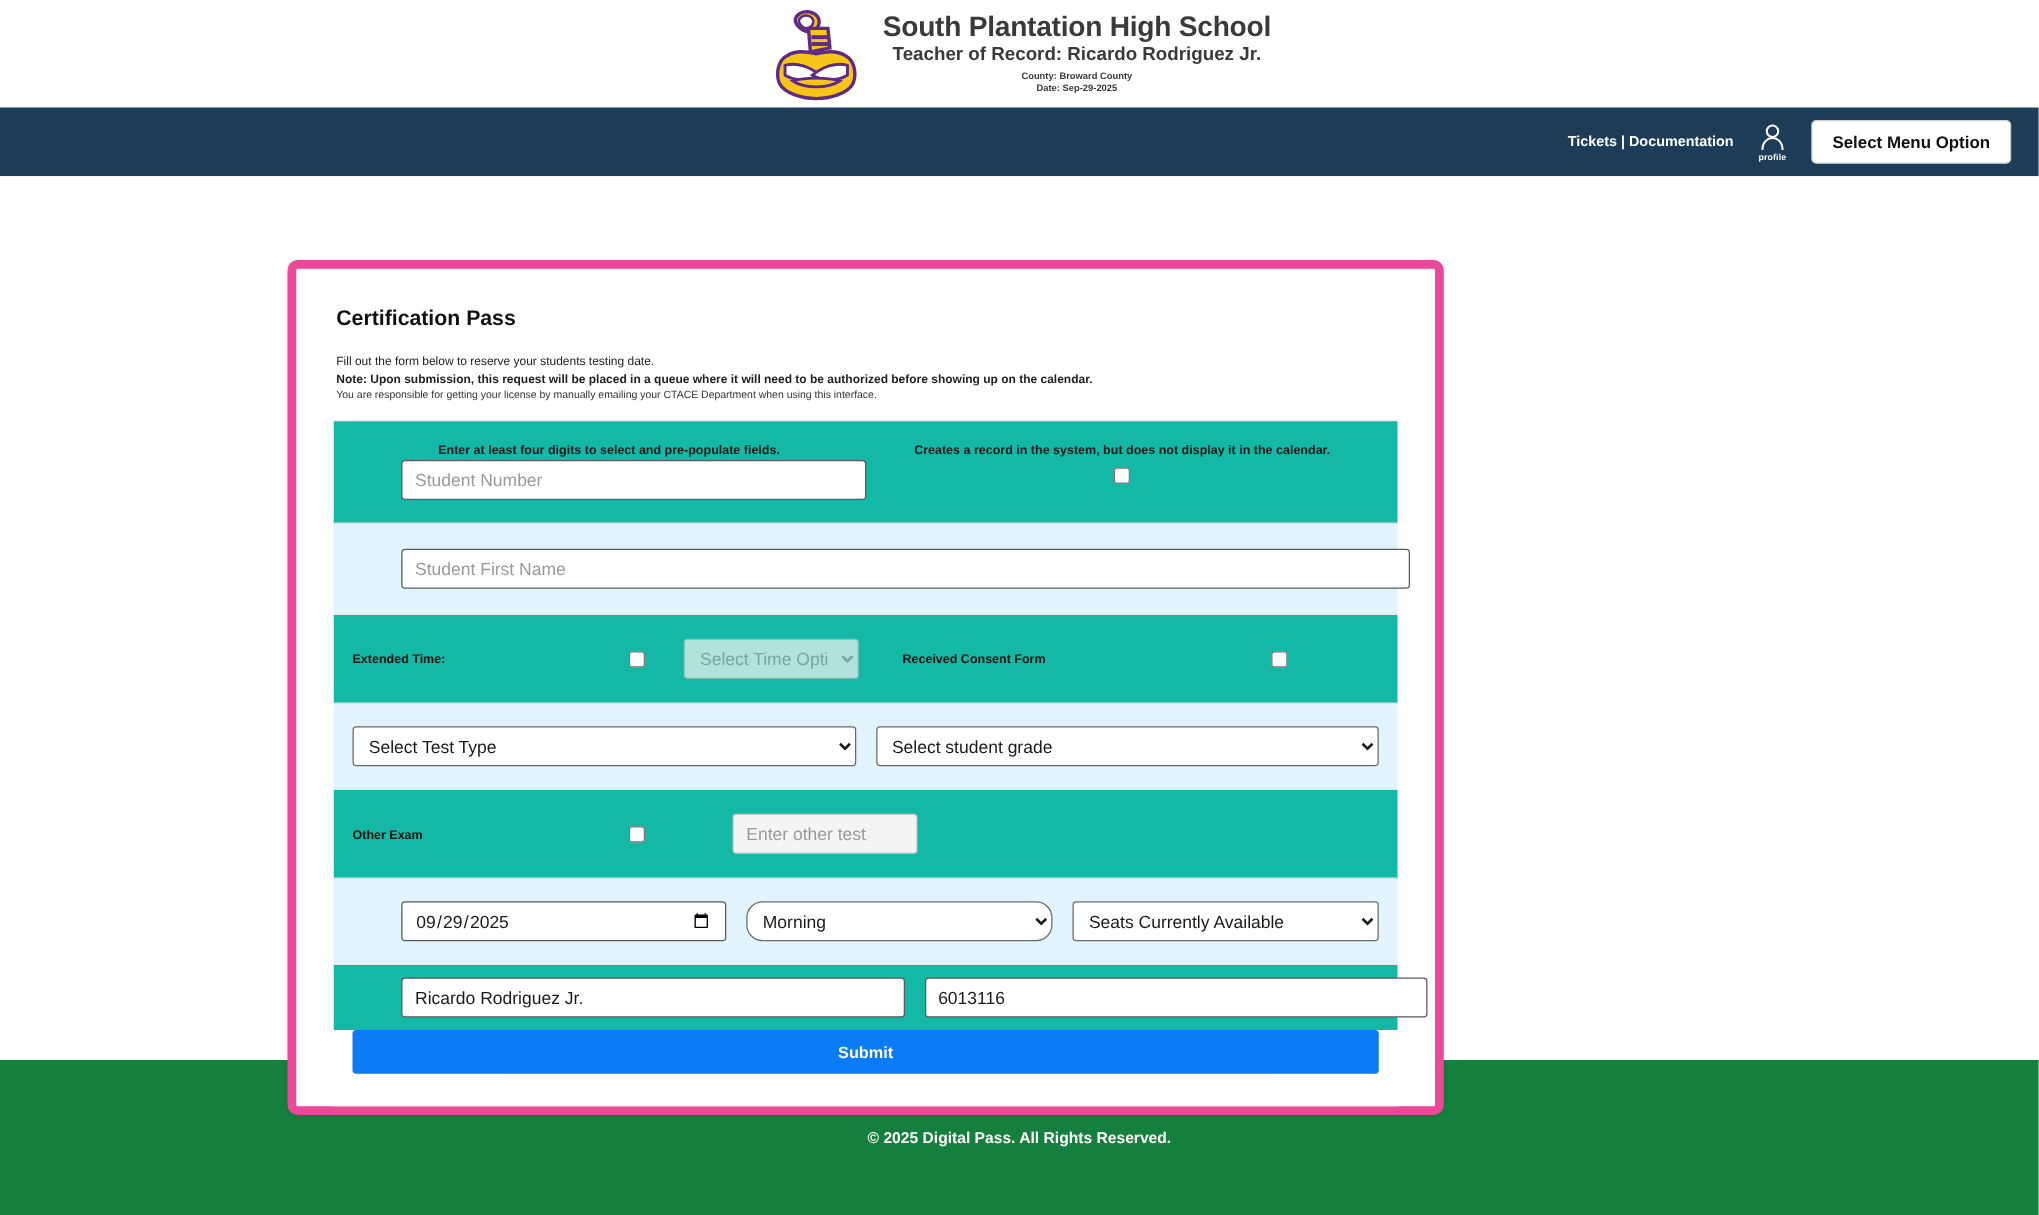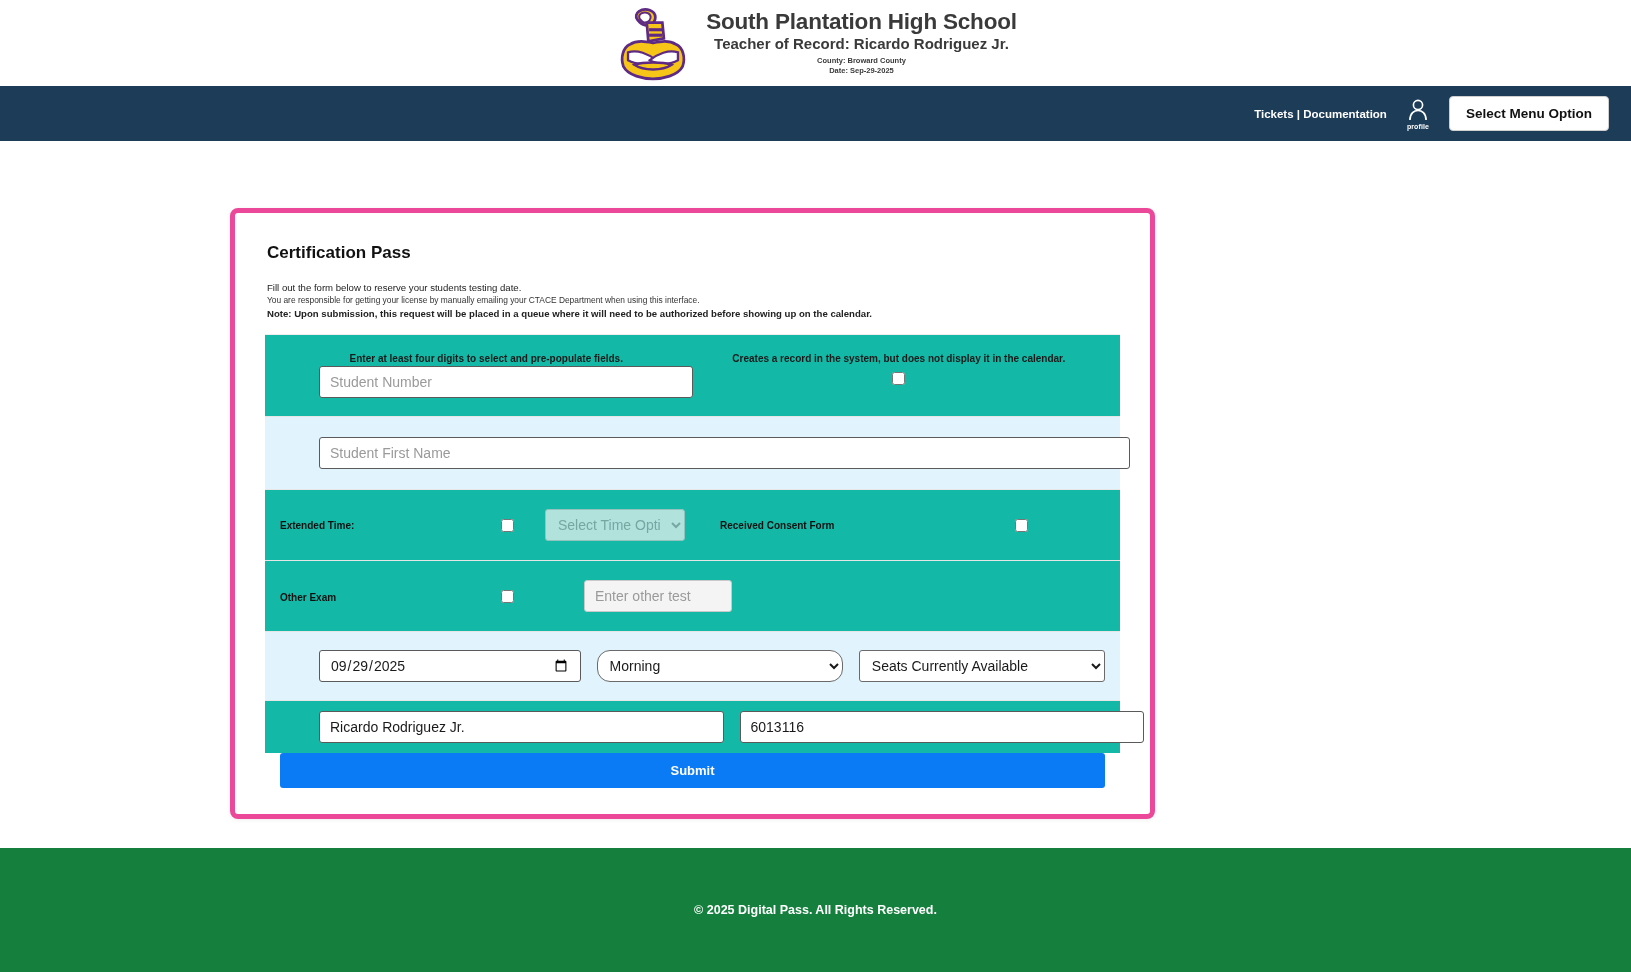--- a/index.html
+++ b/index.html
@@ -76,21 +76,21 @@
     background: #ffffff;
     padding: 0;
     height: 707px;
     position: relative;
   }
   .card {
     position: absolute;
     left: 230px; top: 67px;
     width: 925px;
     background: #ffffff;
-    border: 5px solid #ec4899;
+    border: 7px solid #ec4899;
     border-radius: 8px;
     box-shadow: 0 1px 4px rgba(0,0,0,0.07);
     padding: 30px 30px 0 30px;
   }
   .card-title {
     font-size: 17px; font-weight: bold; color: #111111;
     margin: 0 0 18px 2px;
   }
   .desc { margin: 0 0 14px 2px; }
   .desc-line { font-size: 9.6px; color: #222222; line-height: 1.42; }
@@ -261,22 +261,22 @@
   <button class="menu-btn">Select Menu Option</button>
 </div>
 
 <div class="page-body">
   <div class="card">
 
     <div class="card-title">Certification Pass</div>
 
     <div class="desc">
       <div class="desc-line">Fill out the form below to reserve your students testing date.</div>
+      <div class="desc-line bold">Note: Upon submission, this request will be placed in a queue where it will need to be authorized before showing up on the calendar.</div>
       <div class="desc-line tiny">You are responsible for getting your license by manually emailing your CTACE Department when using this interface.</div>
-      <div class="desc-line bold">Note: Upon submission, this request will be placed in a queue where it will need to be authorized before showing up on the calendar.</div>
     </div>
 
     <div class="form-rows">
 
       <div class="row gray" style="flex-direction:column; padding-top:4px;">
         <div class="row-labels">
           <div class="col-half">
             <span class="hint-text">Enter at least four digits to select and pre-populate fields.</span>
           </div>
           <div class="col-half">
@@ -312,20 +312,32 @@
           </select>
         </div>
         <div class="seg seg-d">
           <span class="label-bold">Received Consent Form</span>
         </div>
         <div class="seg seg-e">
           <input type="checkbox" style="">
         </div>
       </div>
 
+      <div class="row blue r4">
+        <div class="field-full">
+          <select>
+            <option>Select Test Type</option>
+          </select>
+        </div>
+        <div class="field-full">
+          <select>
+            <option>Select student grade</option>
+          </select>
+        </div>
+      </div>
 
       <div class="row gray r5">
         <div class="seg seg-a">
           <span class="label-bold">Other Exam</span>
         </div>
         <div class="seg seg-b">
           <input type="checkbox" style="">
         </div>
         <div class="seg seg-c">
           <input type="text" disabled="" placeholder="Enter other test" style="">

